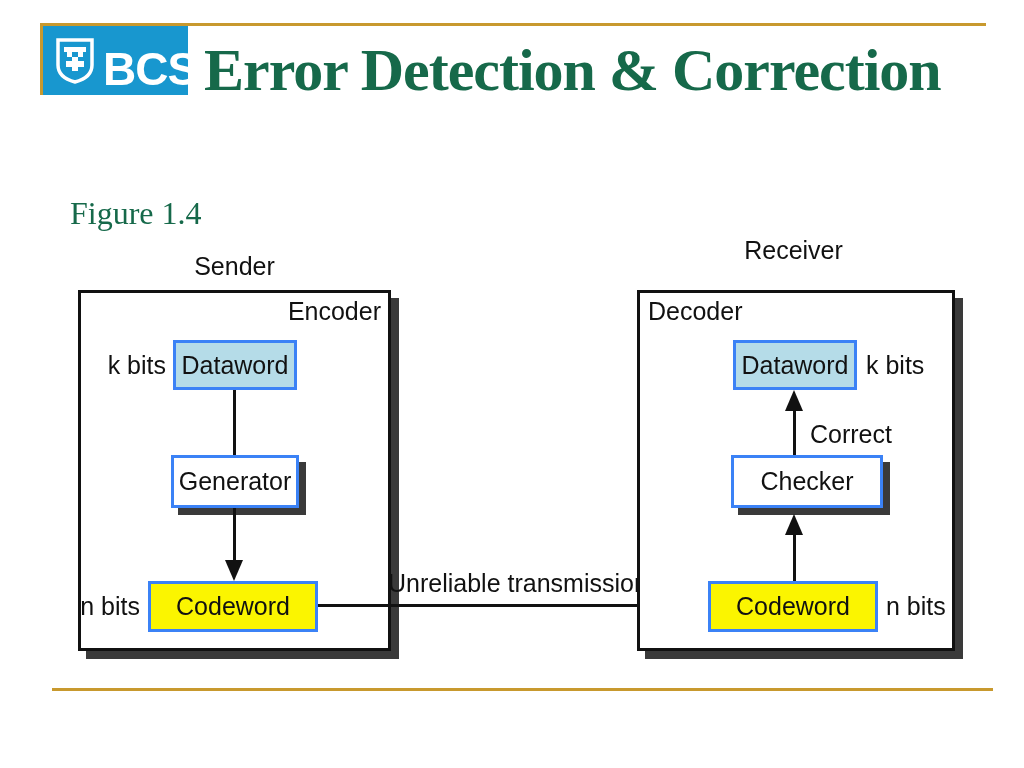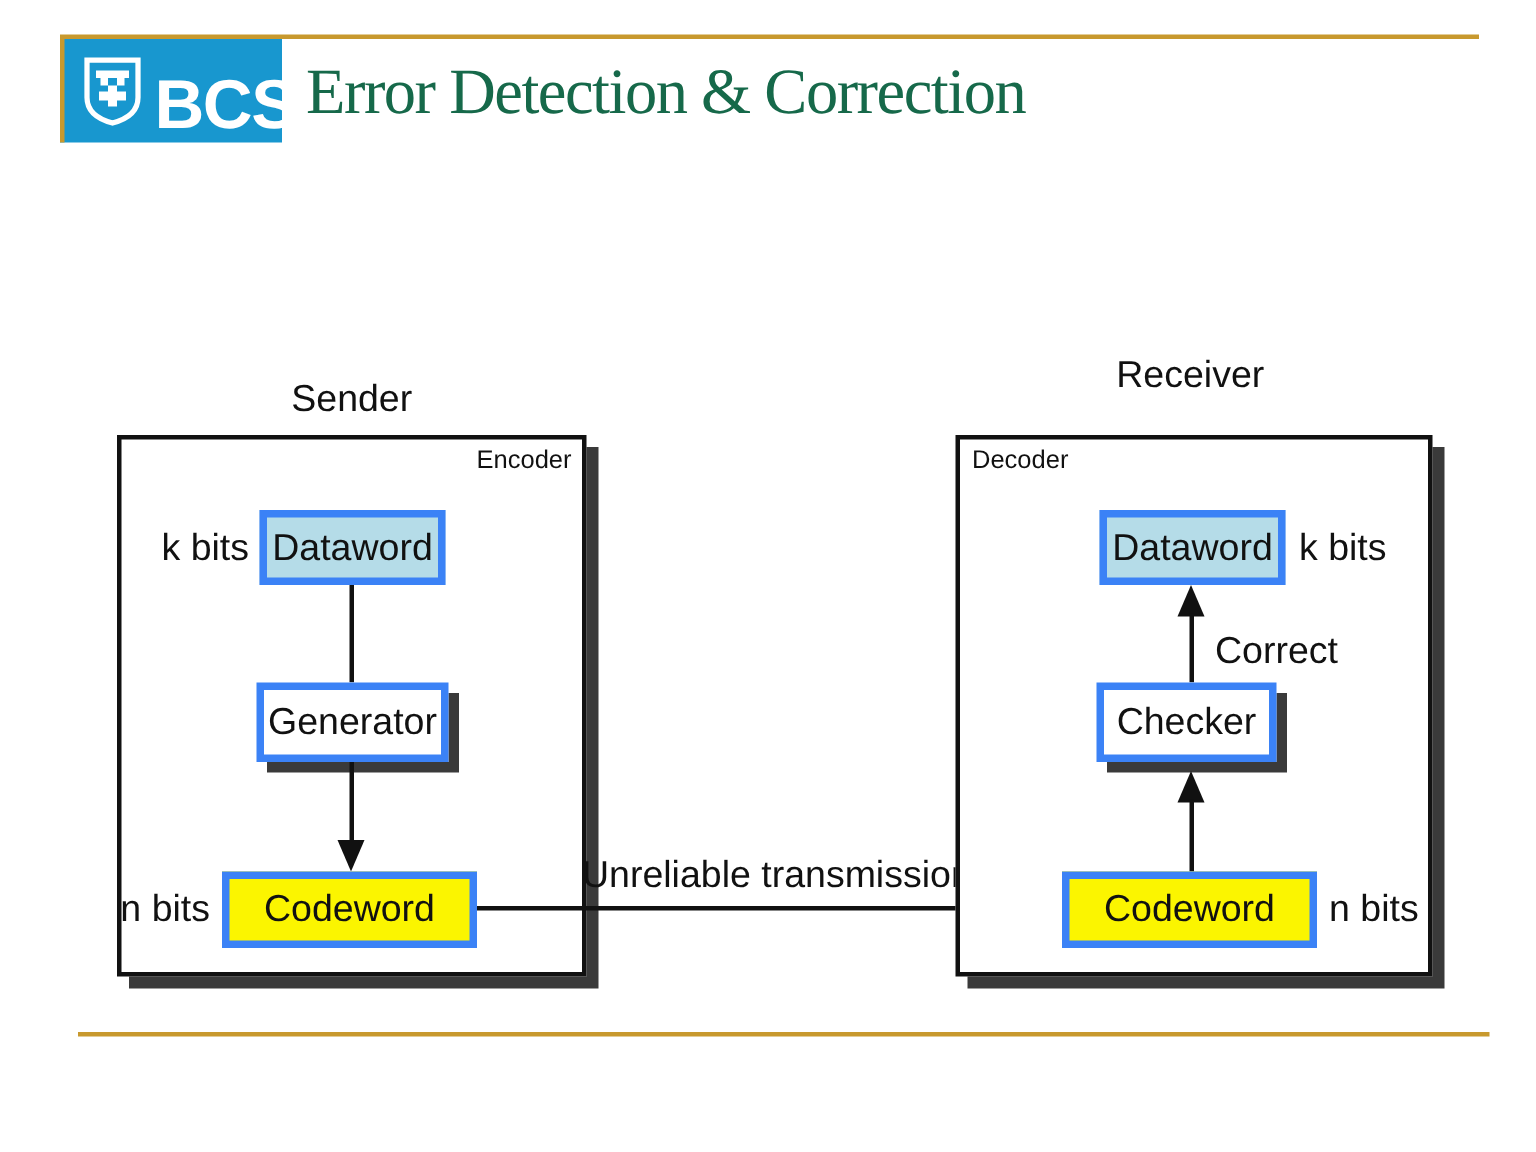--- a/index.html
+++ b/index.html
@@ -7,37 +7,37 @@
        font-family:"Liberation Sans",sans-serif;color:#111;}
   .abs{position:absolute;box-sizing:border-box;}
 
   
   .top-rule{background:var(--gold,#C8992E);}
   .logo{background:var(--blue,#1897CF);border-left:3px solid var(--gold,#C8992E);
         display:flex;align-items:center;padding-left:12px;gap:8px;}
   .logo-text{color:#fff;font-weight:bold;font-size:46px;letter-spacing:-1px;
              font-family:"Liberation Sans",sans-serif;line-height:1;margin-top:16px;}
   .slide-title{color:var(--green,#16694A);font-family:"Liberation Serif",serif;
-               font-size:43px;font-weight:400;letter-spacing:-1px;white-space:nowrap;
+               font-size:60px;font-weight:700;letter-spacing:-1px;white-space:nowrap;
                margin:0;line-height:1;}
 
   
   .caption{display:flex;align-items:baseline;gap:16px;color:var(--green,#16694A);
            font-family:"Liberation Serif",serif;white-space:nowrap;}
   .fig-label{font-size:32px;}
   .fig-text{font-size:26px;}
 
   
   .dlabel{font-size:25px;white-space:nowrap;}
   .centered{text-align:center;}
   .right{text-align:right;}
   .outer-box{background:#fff;border:3px solid #111;
              box-shadow:8px 8px 0 var(--shadow,#3A3A3A);}
-  .outer-box .corner-label{position:absolute;font-size:17px;}
-  .node{border:5px solid #3b82f6;display:flex;align-items:center;justify-content:center;
+  .outer-box .corner-label{position:absolute;font-size:25px;}
+  .node{border:3px solid #3b82f6;display:flex;align-items:center;justify-content:center;
         font-size:25px;}
   .node.white{background:#fff;box-shadow:7px 7px 0 var(--shadow,#3A3A3A);}
   .node.lightblue{background:var(--lightblue,#B5DCE8);}
   .node.yellow{background:var(--yellow,#FBF500);}
   .line{background:#111;}
   .head-down{width:0;height:0;border-left:9px solid transparent;
              border-right:9px solid transparent;border-top:21px solid #111;}
   .head-up{width:0;height:0;border-left:9px solid transparent;
            border-right:9px solid transparent;border-bottom:21px solid #111;}
   .head-right{width:0;height:0;border-top:9px solid transparent;
@@ -59,20 +59,21 @@
       <rect x="17" y="19" width="6" height="14" fill="#fff"></rect>
       <rect x="11" y="23" width="18" height="6" fill="#fff"></rect>
     </svg>
   </span>
   <span class="logo-text">BCS</span>
 </div>
 
 <h1 class="abs slide-title" style="left:204px;top:40px;">Error Detection &amp; Correction</h1>
 
 <div class="abs caption" style="left:70px;top:195px;">
+  <span class="fig-label">Figure 1.4</span>
 </div>
 
 <div class="abs dlabel centered" style="left:78px;top:252px;width:313px;">Sender</div>
 
 <div class="abs outer-box" style="left:78px;top:290px;width:313px;height:361px;">
   <span class="corner-label" style="right:7px;top:4px;">Encoder</span>
 </div>
 
 <div class="abs dlabel right" style="left:94px;top:351px;width:72px;">k bits</div>
 
@@ -101,21 +102,21 @@
 
 <div class="abs node lightblue" style="left:733px;top:340px;width:124px;height:50px;">Dataword</div>
 
 <div class="abs dlabel" style="left:866px;top:351px;width:80px;">k bits</div>
 
 <div class="abs head-up" style="left:785px;top:390px;"></div>
 <div class="abs line" style="left:793px;top:409px;width:3px;height:46px;"></div>
 
 <div class="abs dlabel" style="left:810px;top:420px;">Correct</div>
 
-<div class="abs node white" style="left:731px;top:455px;width:120px;height:53px;">Checker</div>
+<div class="abs node white" style="left:731px;top:455px;width:152px;height:53px;">Checker</div>
 
 <div class="abs head-up" style="left:785px;top:514px;"></div>
 <div class="abs line" style="left:793px;top:533px;width:3px;height:48px;"></div>
 
 <div class="abs node yellow" style="left:708px;top:581px;width:170px;height:51px;">Codeword</div>
 
 <div class="abs dlabel" style="left:886px;top:592px;width:74px;">n bits</div>
 
 <div class="abs bottom-rule" style="left:52px;top:688px;width:941px;height:3px;"></div>
 

